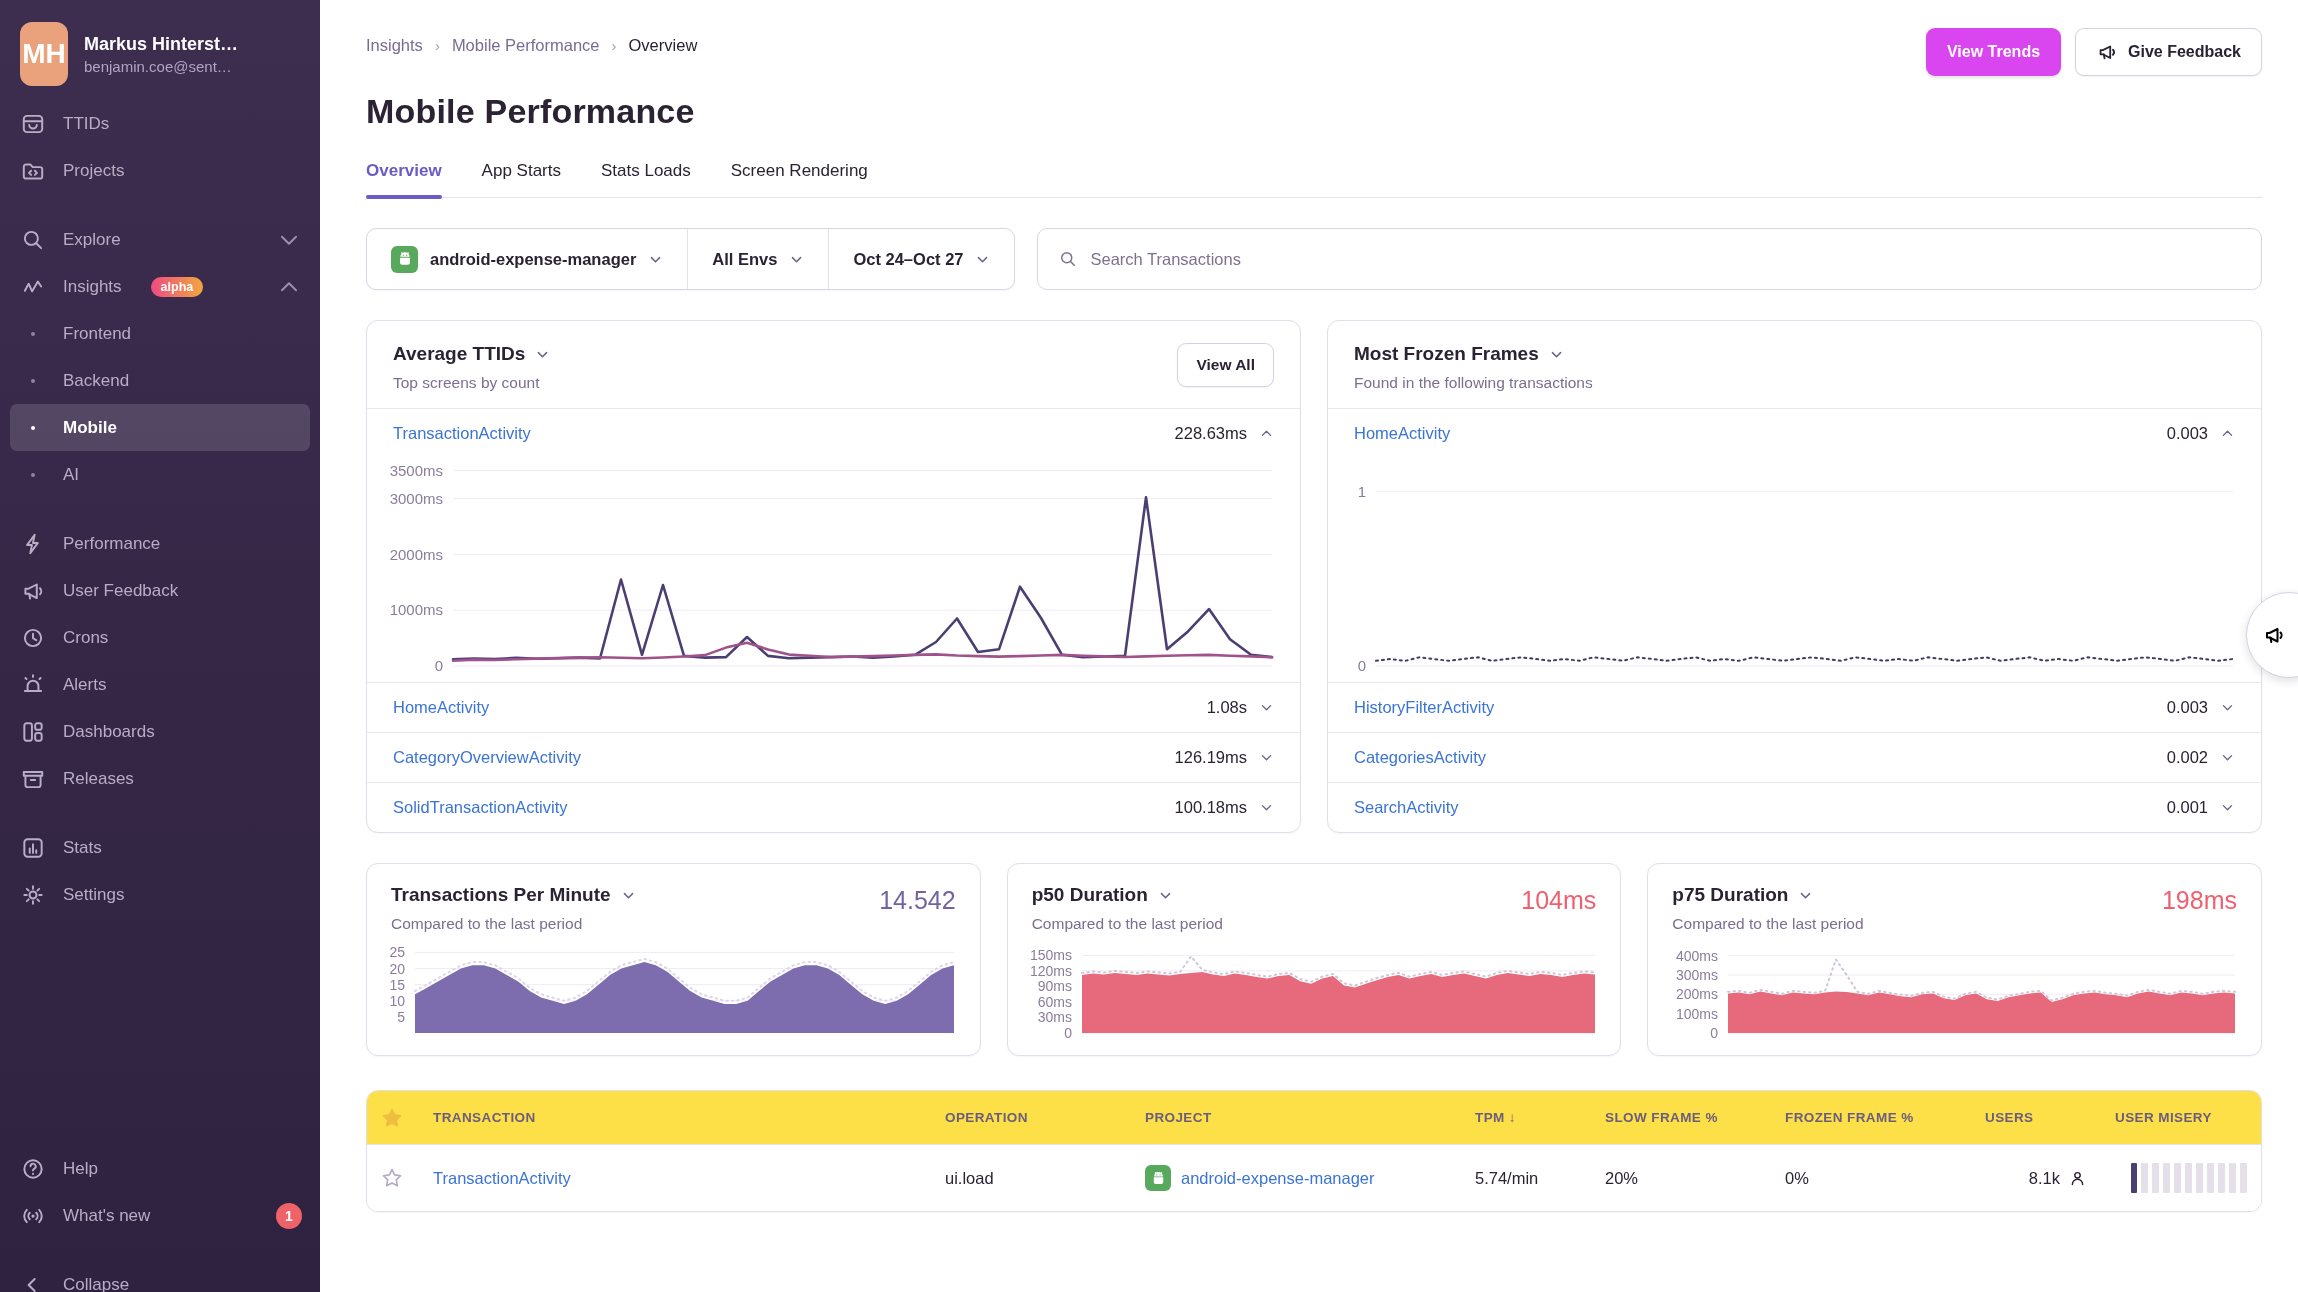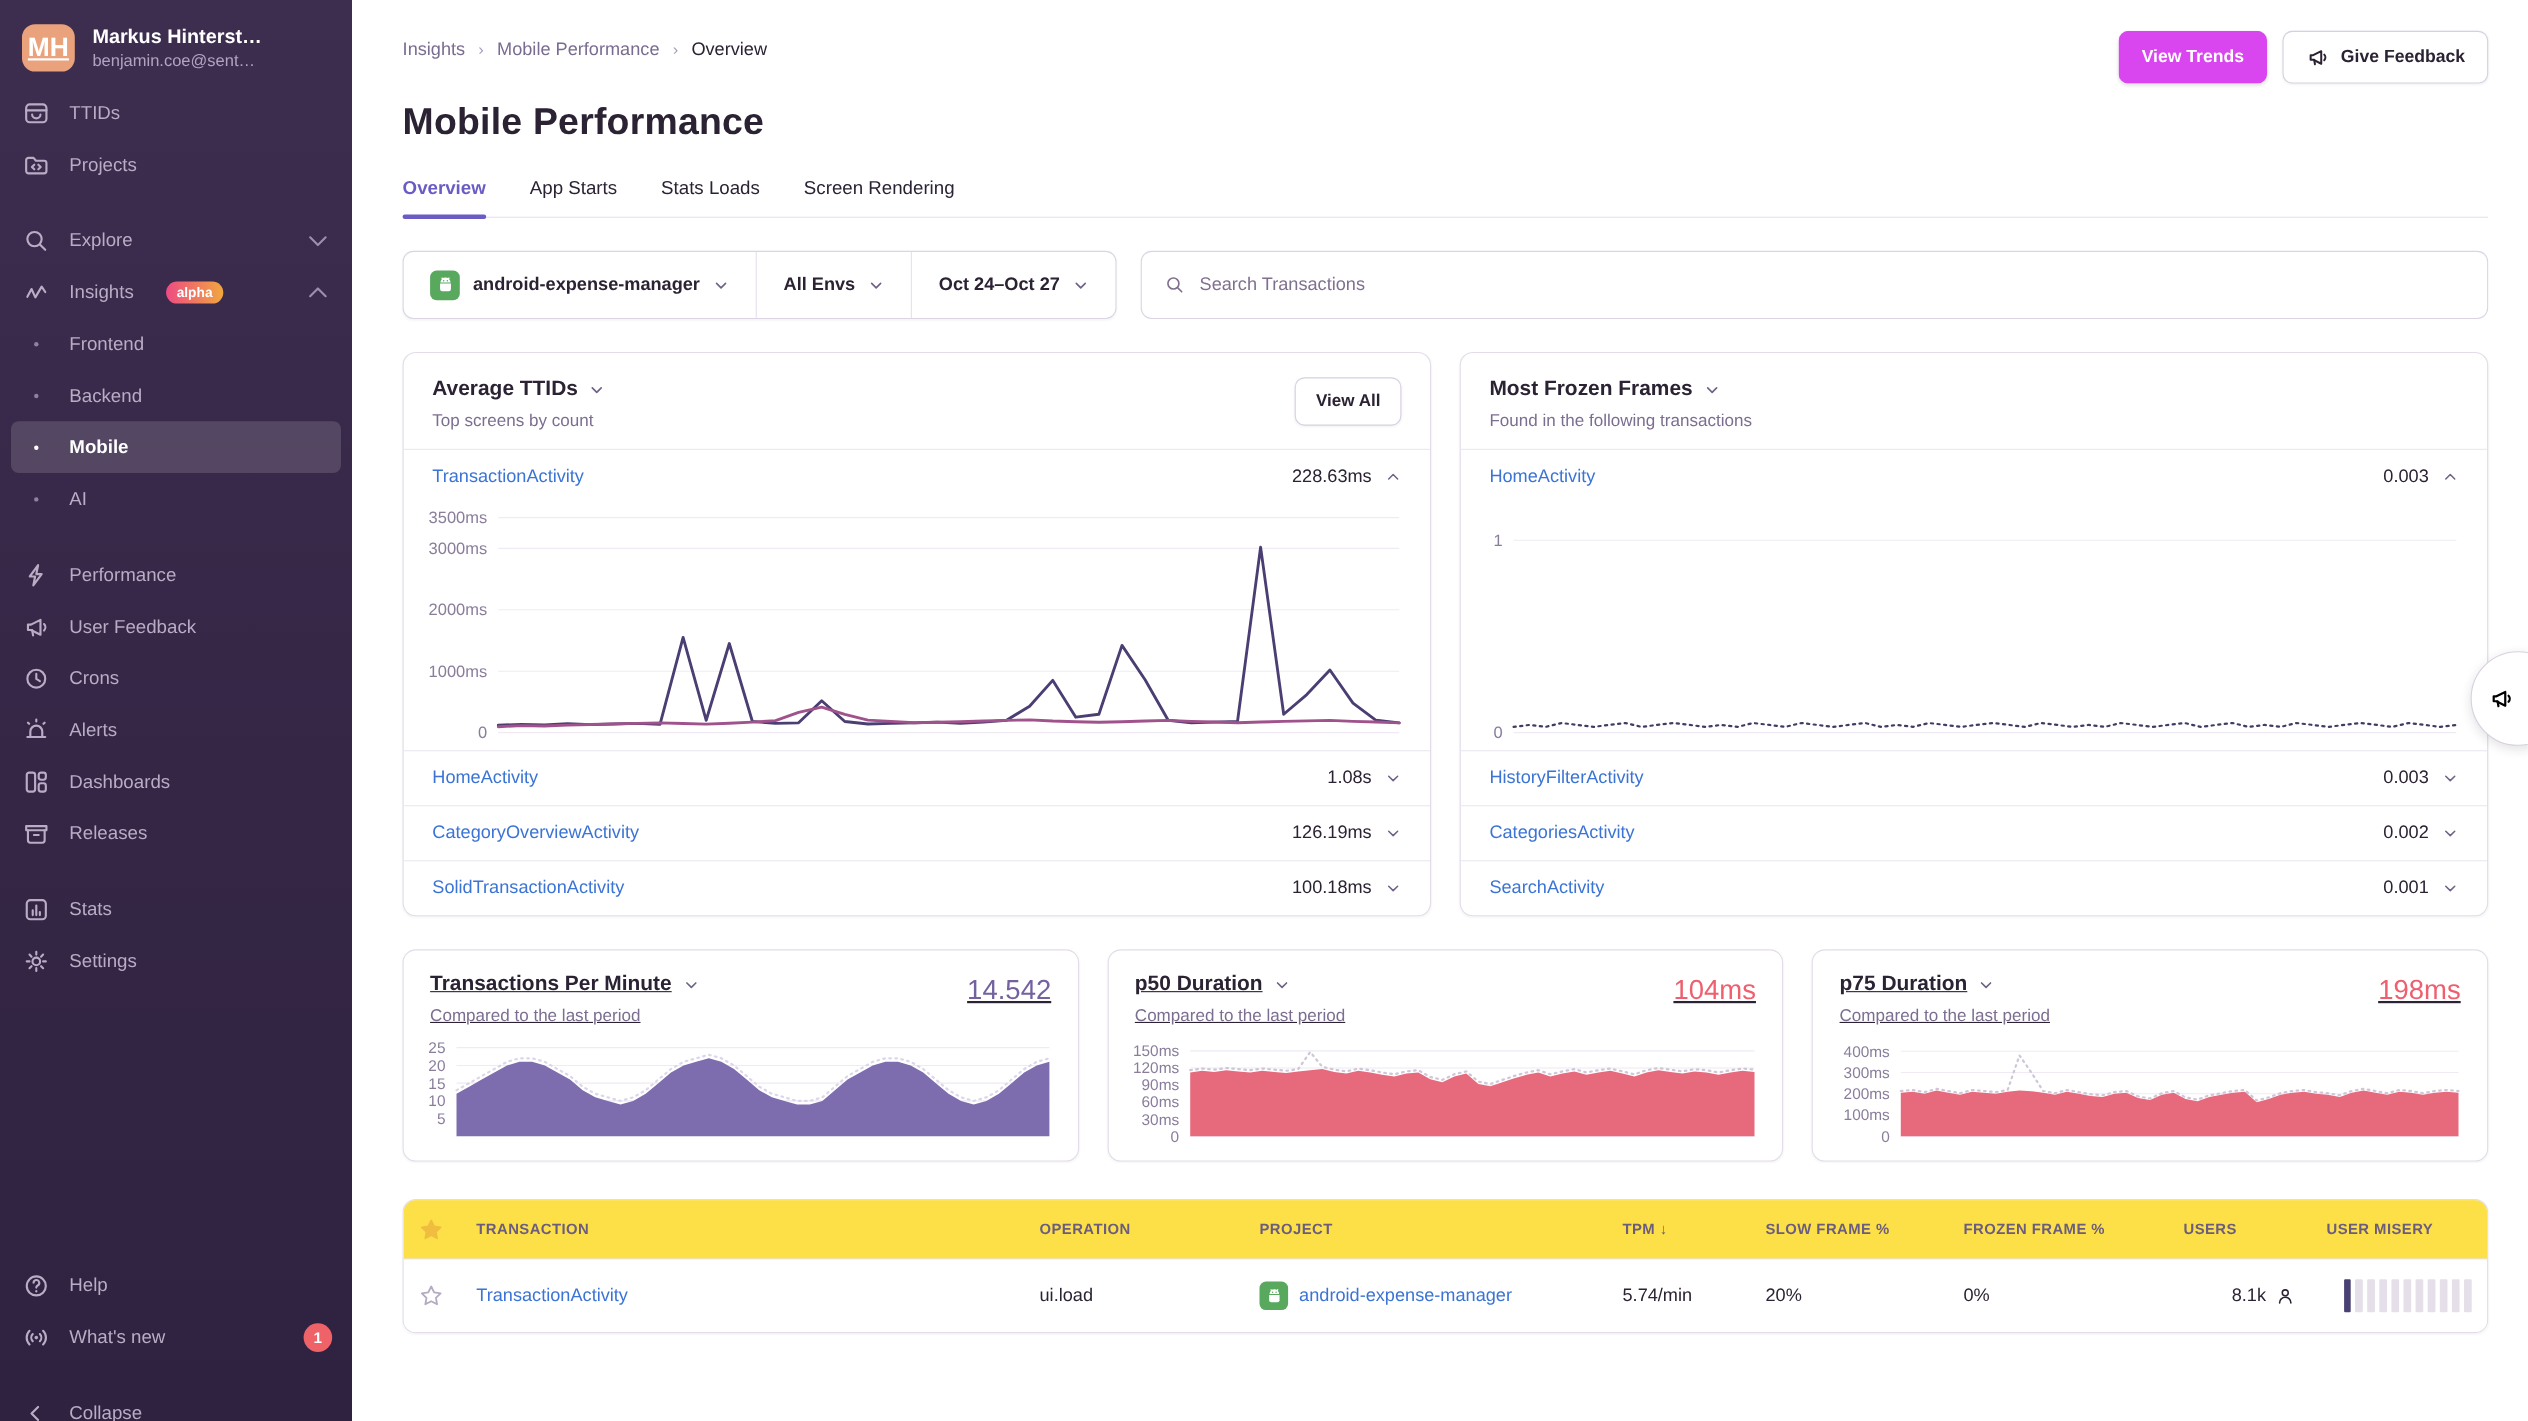--- a/index.html
+++ b/index.html
@@ -4,22 +4,22 @@
 <style>
   * { margin:0; padding:0; box-sizing:border-box; }
   html,body { width:2298px; height:1292px; overflow:hidden; background:#fff;
     font-family:"Liberation Sans","DejaVu Sans",sans-serif; color:#2b2233; }
   .app { display:flex; width:2298px; height:1292px; position:relative; }
 
   
   .sidebar { width:320px; flex:0 0 320px; height:100%; display:flex; flex-direction:column;
     background:linear-gradient(180deg,#3d2d4f 0%,#352646 55%,#2f2240 100%); overflow:hidden; }
   .user { display:flex; align-items:center; gap:16px; padding:22px 18px 14px 20px; cursor:pointer; }
-  .avatar { width:48px; height:43px; border-radius:12px; background:#e9a27c; color:#fff;
-    display:flex; align-items:center; justify-content:center; font-size:24px; font-weight:bold; flex:0 0 48px;text-decoration:underline; }
+  .avatar { width:48px; height:64px; border-radius:12px; background:#e9a27c; color:#fff;
+    display:flex; align-items:center; justify-content:center; font-size:28px; font-weight:bold; flex:0 0 48px; }
   .user-name { font-size:18px; font-weight:bold; color:#fff; white-space:nowrap; }
   .user-email { font-size:15px; color:#b1a4c1; margin-top:3px; white-space:nowrap; }
   nav { display:flex; flex-direction:column; }
   .nav-item { display:flex; align-items:center; gap:17px; height:47px; padding:0 18px 0 20px;
     color:#b9adc6; font-size:17px; cursor:pointer; position:relative; }
   .nav-item .ico { width:26px; height:26px; flex:0 0 26px; }
   .nav-spacer { height:22px; }
   .bullet { width:26px; flex:0 0 26px; display:flex; align-items:center; justify-content:center; }
   .bullet::after { content:""; width:4px; height:4px; border-radius:50%; background:#8f81a3; }
   .nav-sub { display:flex; align-items:center; gap:17px; height:47px; padding:0 18px 0 20px;
@@ -80,21 +80,21 @@
   .card-title { font-size:19px; font-weight:bold; }
   .card-sub { font-size:15.5px; color:#7c6e90; margin-top:9px; }
   .view-all { height:44px; padding:0 18px; font-size:15.5px; }
   .acc-row { display:flex; justify-content:space-between; align-items:center; padding:15px 26px;
     border-top:1px solid #ece6f1; cursor:pointer; }
   .link { color:#3b74d5; font-size:16.5px; cursor:pointer; text-decoration:none; }
   .acc-val { display:flex; align-items:center; gap:12px; font-size:16.5px; color:#2b2233; }
   .chart-lg { height:212px; margin:2px 26px 10px 12px; }
   .chart-sm { height:98px; margin:0 24px 16px 10px; }
 
-  .grid3 { display:grid; grid-template-columns:1fr 1fr 1fr; gap:26px; margin-top:30px;text-decoration:underline; }
+  .grid3 { display:grid; grid-template-columns:1fr 1fr 1fr; gap:26px; margin-top:30px; }
   .m-head { display:flex; justify-content:space-between; align-items:flex-start; padding:20px 24px 8px; }
   .m-value { font-size:25px; font-weight:500; margin-top:2px; }
 
   
   .table-card { margin-top:34px; border:1px solid #e4dce9; border-radius:12px; overflow:hidden;
     box-shadow:0 1px 2px rgba(43,34,51,.04); }
   .t-grid { display:grid; grid-template-columns:52px minmax(0,1fr) 200px 330px 130px 180px 200px 130px 160px;
     align-items:center; }
   .thead { background:#fde047; height:54px; border-bottom:1px solid #e8e2ee; }
   .th { font-size:13.5px; font-weight:bold; color:#6b5d7e; letter-spacing:.4px; padding:0 14px; }

